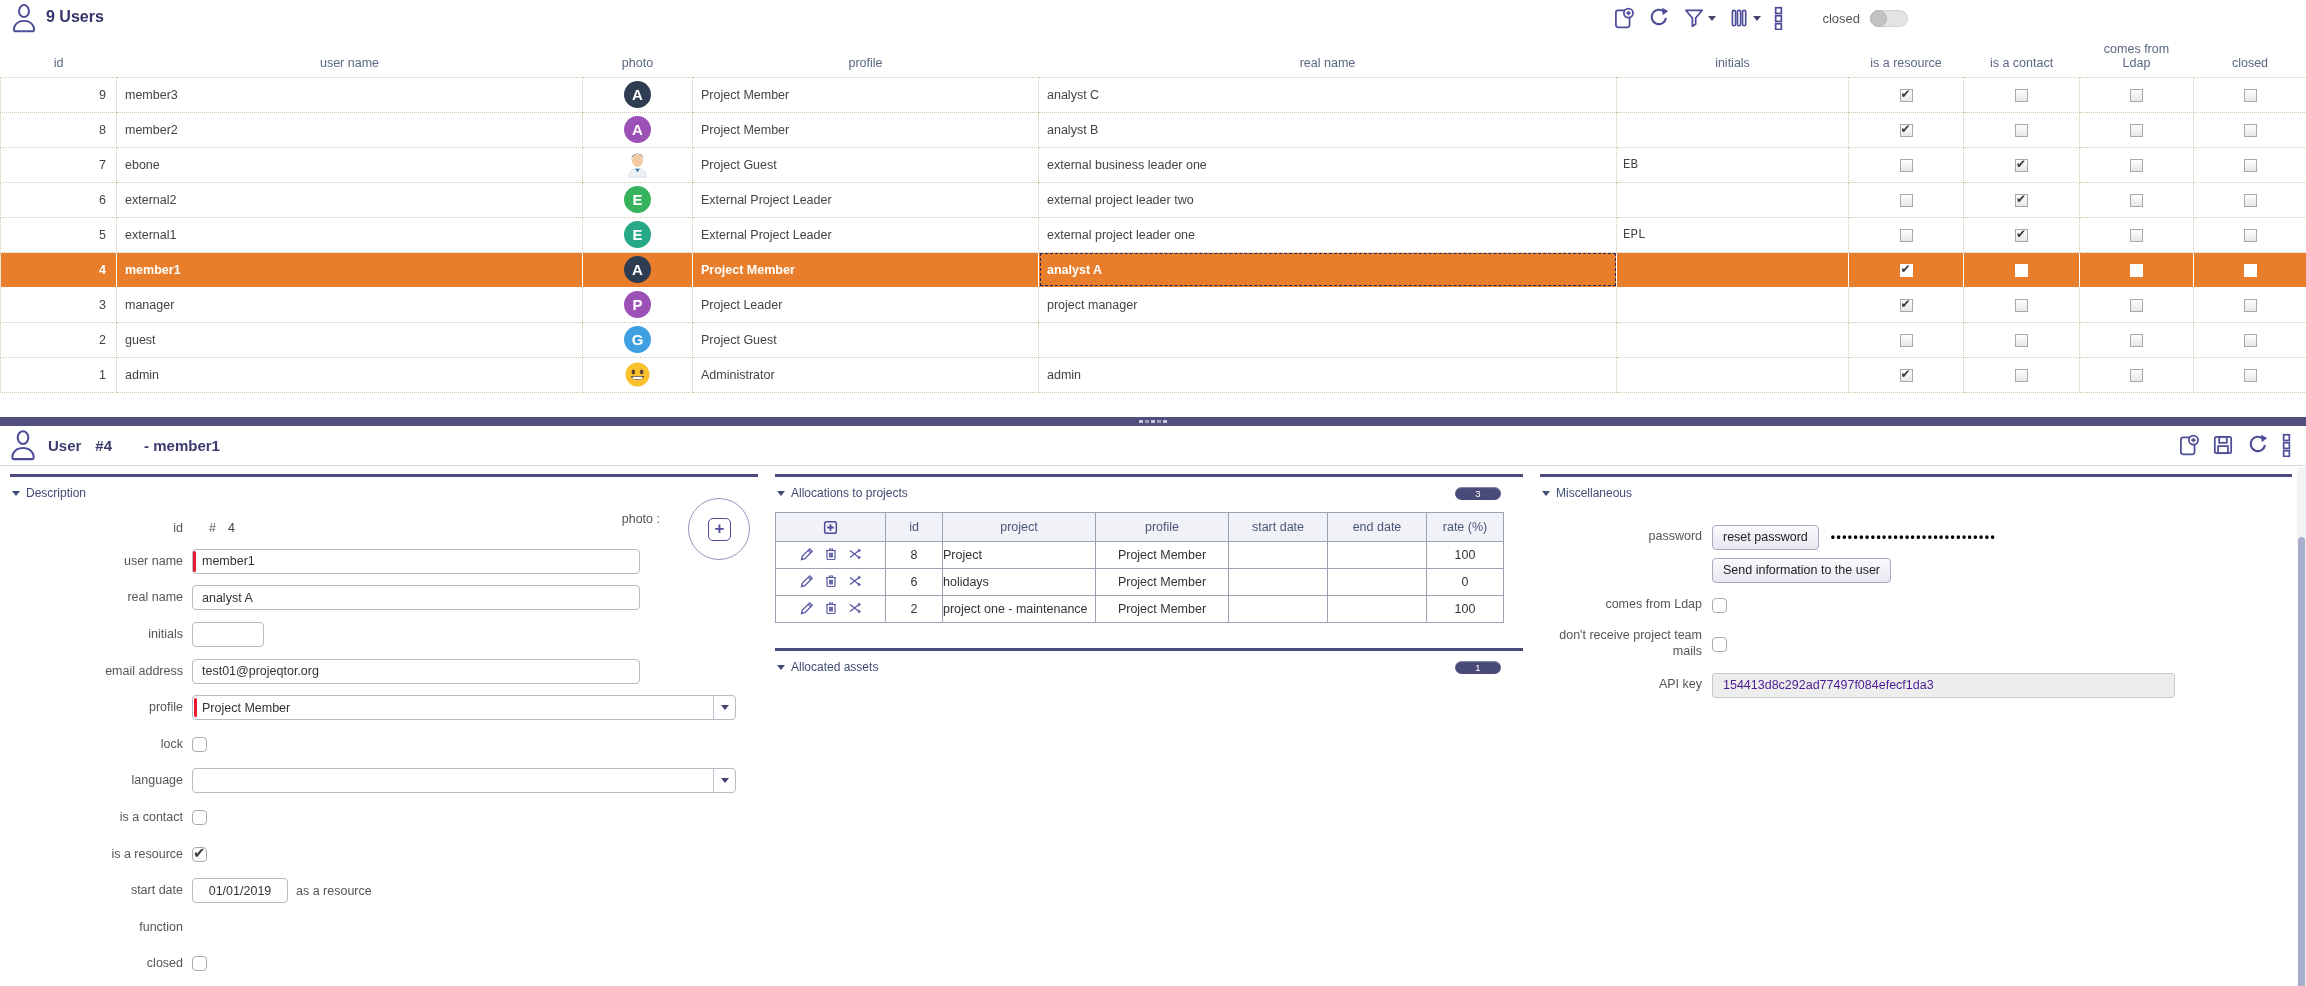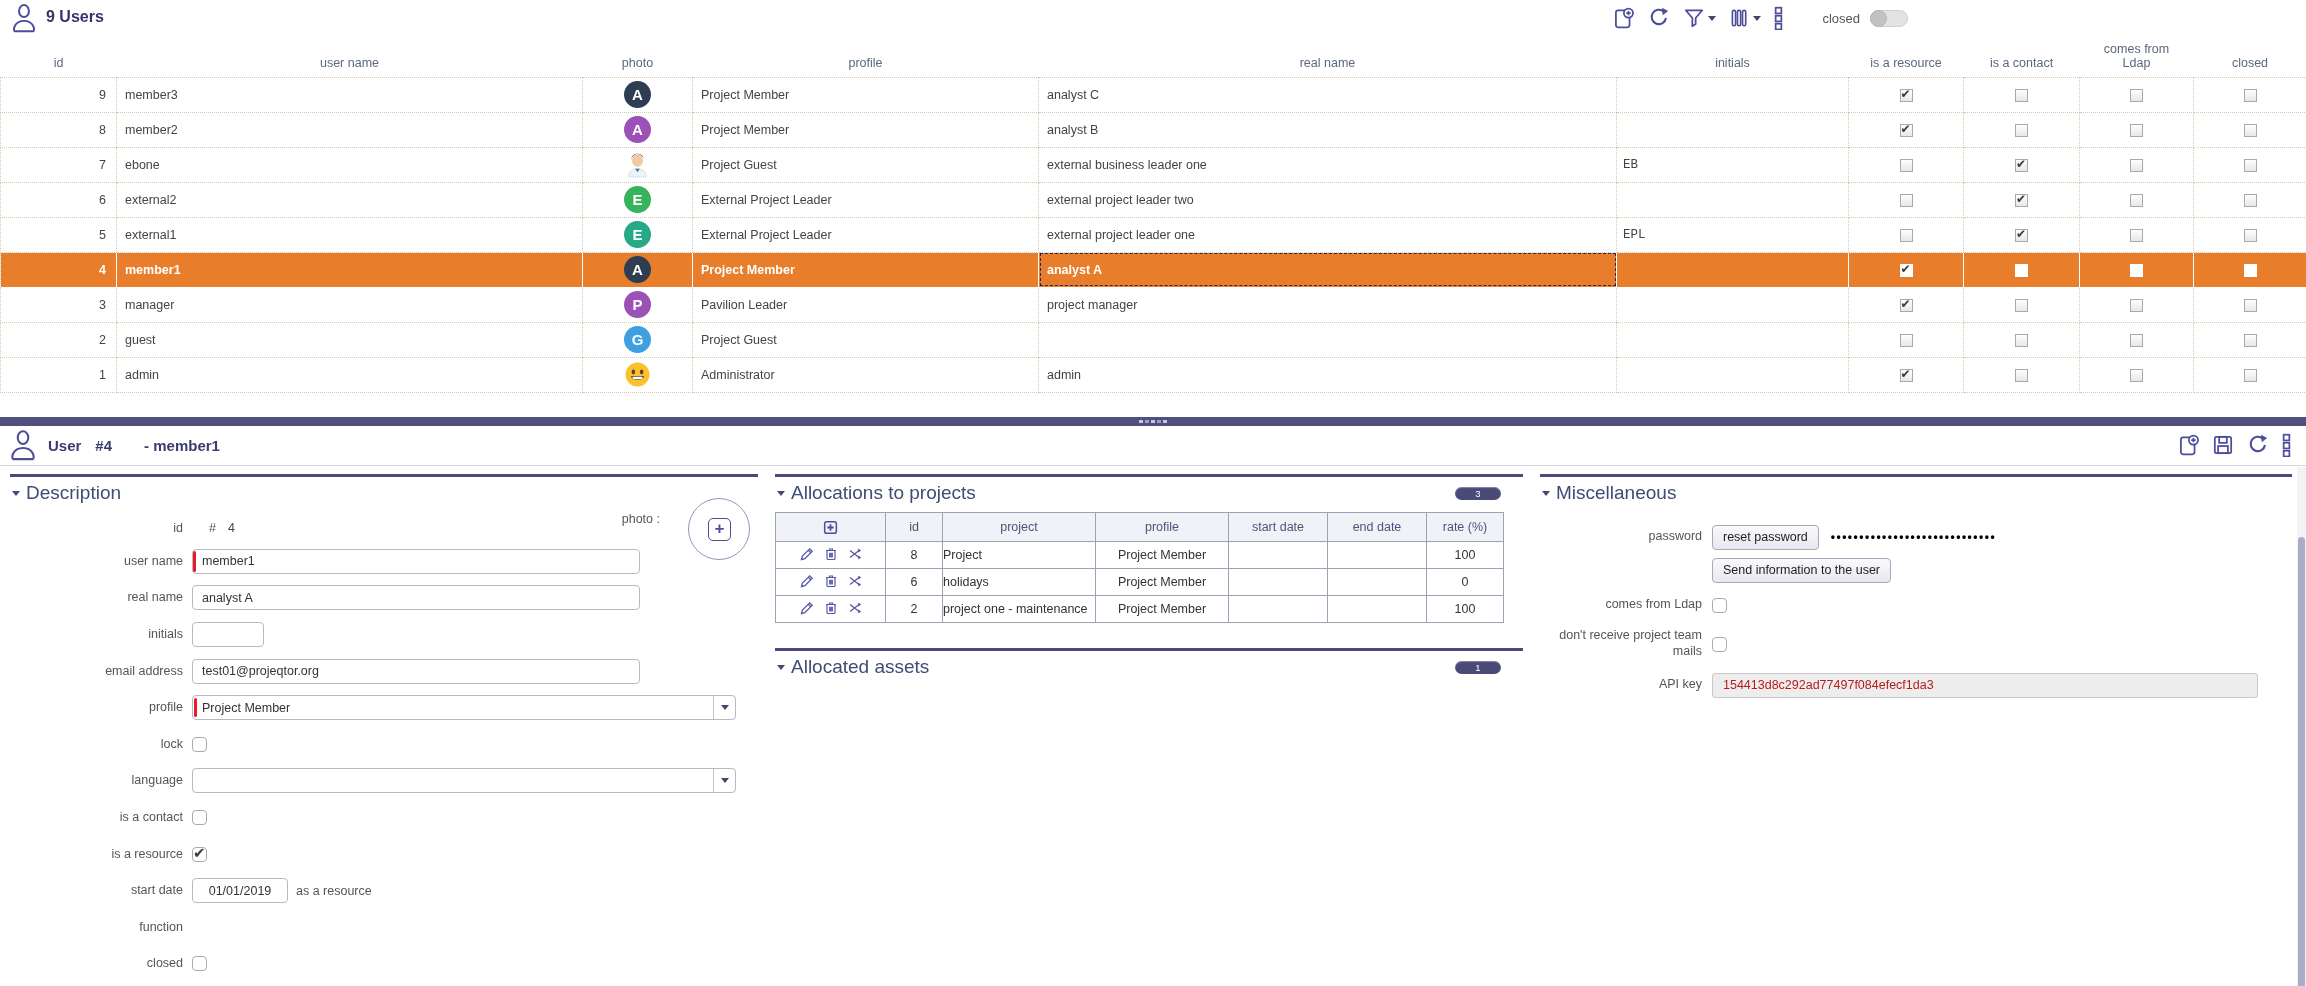--- a/index.html
+++ b/index.html
@@ -56,21 +56,21 @@
 
   
   .scrollbar { position:absolute; top:467px; right:0; width:9px; height:519px; background:#f3f3f5; }
   .scrollbar .thumb { position:absolute; top:70px; left:1px; width:7px; height:449px; background:#a8adc9; border-radius:4px 4px 0 0; }
 
   
   .section { position:absolute; }
   .sec-rule { height:3px; background:#4a4a7c; margin-bottom:6px; }
   .sec-title-row { display:flex; align-items:center; height:20px; cursor:pointer; }
   .tri { width:0; height:0; border-left:4px solid transparent; border-right:4px solid transparent; border-top:5px solid #3f4c74; margin:0 6px 0 2px; }
-  .sec-title { font-size:19px; color:#3f4c74; }
+  .sec-title { font-size:12px; color:#3f4c74; }
   .badge { margin-left:auto; margin-right:22px; width:46px; height:13px; border-radius:7px; background:#4a4a78;
       color:#fff; font-size:9.5px; text-align:center; line-height:13px; box-shadow:inset 0 1px 1px rgba(255,255,255,.35); }
 
   #sec-description { left:10px; top:474px; width:748px; height:512px; }
   #sec-alloc { left:775px; top:474px; width:748px; }
   #sec-assets { left:775px; top:648px; width:748px; }
   #sec-misc { left:1540px; top:474px; width:752px; }
 
   
   .form { margin-top:10px; }
@@ -107,21 +107,21 @@
   .row-icons { display:inline-flex; gap:8px; align-items:center; }
   .row-icons span { cursor:pointer; display:inline-flex; }
   td.as-cell { padding-left:8px; }
 
   
   .misc-row { display:flex; align-items:center; }
   .misc-label { width:172px; text-align:right; padding-right:10px; font-size:12.5px; color:#555; flex:none; line-height:1.25; }
   .btn { height:25px; padding:0 10px; border:1px solid #a9a9bd; border-radius:4px; background:linear-gradient(#fafafc,#e7e7f0);
       font-size:12.5px; color:#222; font-family:inherit; cursor:pointer; }
   .pwd-dots { margin-left:12px; font-size:12px; font-weight:bold; letter-spacing:1.5px; color:#000; }
-  input.api { width:546px; height:25px; border:1px solid #c9c9c9; border-radius:3px; background:#ededed; color:#b91c1c;
+  input.api { width:463px; height:25px; border:1px solid #c9c9c9; border-radius:3px; background:#ededed; color:#4c1d95;
       font-size:12.5px; padding:0 10px; font-family:inherit; }
 </style>
 </head>
 <body>
 
 <div class="list-titlebar">
   <span class="list-person-icon">
     <svg width="28" height="30" viewBox="0 0 24 26" fill="none" stroke="#4d4d99" stroke-width="1.7">
       <ellipse cx="12" cy="7" rx="4.3" ry="5.2"></ellipse>
       <path d="M4 24.5c-1.6-.2-1-9 8-9s9.6 8.8 8 9z" stroke-linejoin="round"></path>
@@ -277,21 +277,21 @@
     <td class="c-init"></td>
     <td class="c-cb"><span class="cbx checked"></span></td>
     <td class="c-cb"><span class="cbx"></span></td>
     <td class="c-cb"><span class="cbx"></span></td>
     <td class="c-cb"><span class="cbx"></span></td>
   </tr>
       <tr>
     <td class="c-id">3</td>
     <td class="c-user">manager</td>
     <td class="c-photo"><span class="avatar" style="background: rgb(155, 81, 181);">P</span></td>
-    <td class="c-profile">Pavilion Leader</td>
+    <td class="c-profile">Project Leader</td>
     <td class="c-real">project manager</td>
     <td class="c-init"></td>
     <td class="c-cb"><span class="cbx checked"></span></td>
     <td class="c-cb"><span class="cbx"></span></td>
     <td class="c-cb"><span class="cbx"></span></td>
     <td class="c-cb"><span class="cbx"></span></td>
   </tr>
       <tr>
     <td class="c-id">2</td>
     <td class="c-user">guest</td>

